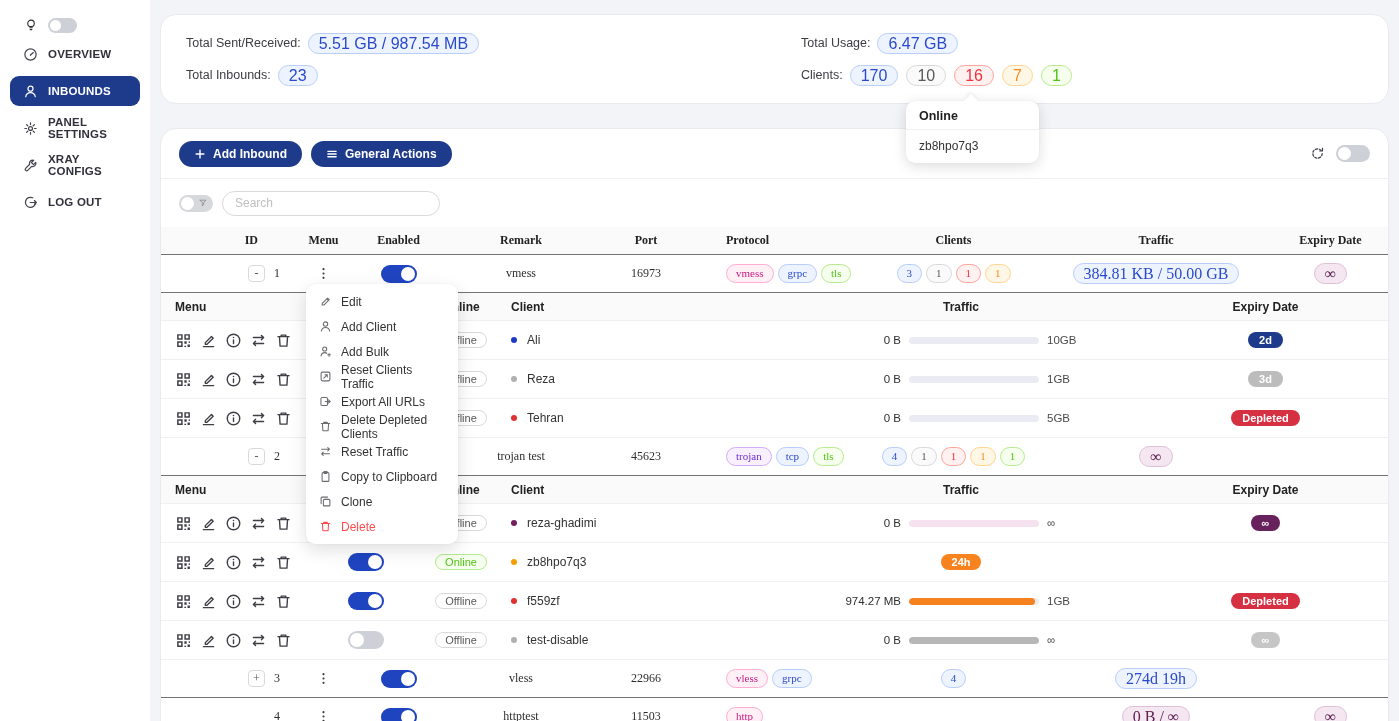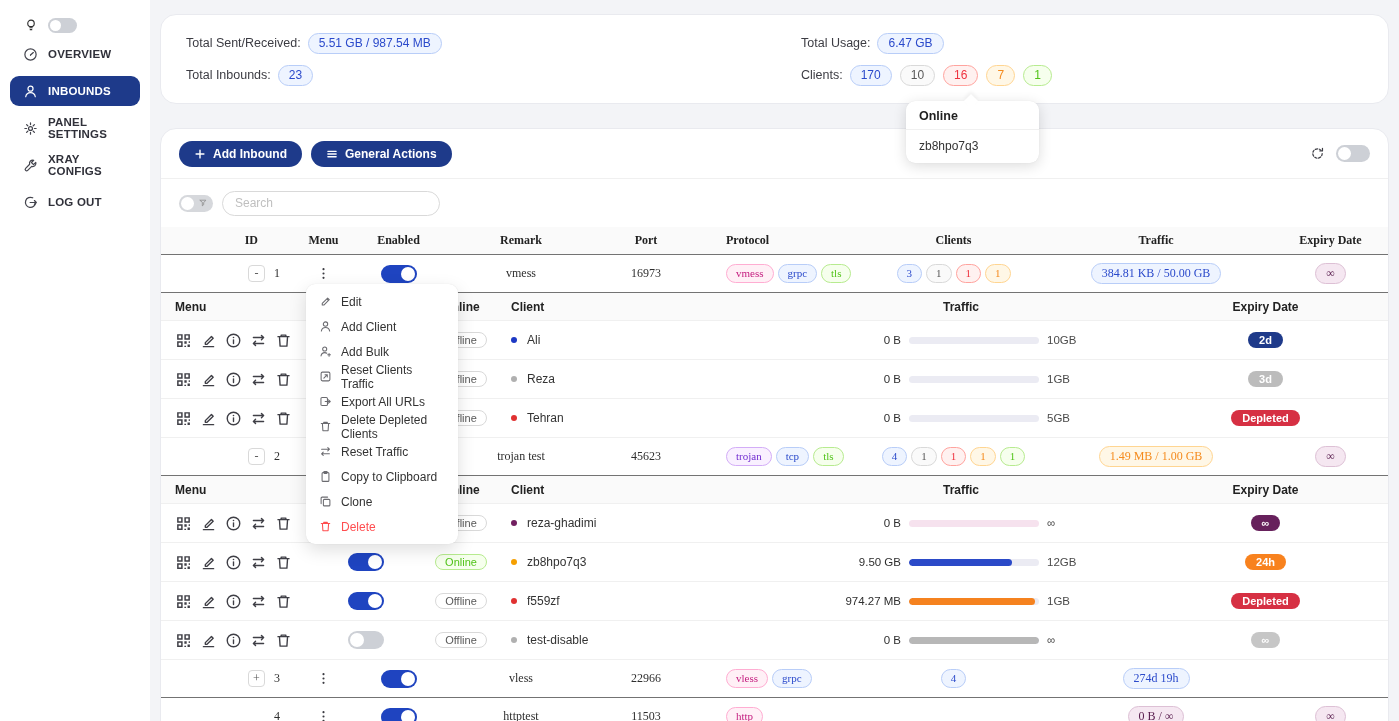--- a/index.html
+++ b/index.html
@@ -42,21 +42,21 @@
   .card { position:absolute; background:#fff; border:1px solid #e9eaef; border-radius:16px; }
   .stats-card { left:10px; top:14px; width:1229px; height:90px; }
   .stats-col { position:absolute; top:0; height:100%; display:flex; flex-direction:column; justify-content:center; gap:11px; }
   .stats-col.left { left:25px; }
   .stats-col.right { left:640px; }
   .stat-row { display:flex; align-items:center; gap:7px; font-size:12.5px; color:#3c3c43; }
 
   
   .pill { display:inline-flex; align-items:center; justify-content:center; border:1px solid transparent;
           border-radius:11px; padding:1px 9px; font-size:11px; line-height:15px; white-space:nowrap; }
-  .pill.big { padding:2px 10px; font-size:12px; }
+  .pill.big { padding:2px 10px; font-size:16px; }
   .c-blue    { background:#eef4ff; border-color:#b8cdf8; color:#2b4acb; }
   .c-gray    { background:#fafafa; border-color:#d9d9d9; color:#595959; }
   .c-red     { background:#fff1f0; border-color:#ffa39e; color:#ef3340; }
   .c-orange  { background:#fff7e6; border-color:#ffd591; color:#f58b1e; }
   .c-green   { background:#f6ffed; border-color:#b7eb8f; color:#52c41a; }
   .c-magenta { background:#fff0f6; border-color:#ffadd2; color:#c41d7f; }
   .c-purple  { background:#f9f0ff; border-color:#d3adf7; color:#722ed1; }
   .c-pink    { background:#f5e7f1; border-color:#ddc0d5; color:#5c2151; }
 
   
@@ -561,23 +561,20 @@
               <span class="pill c-green">tls</span>
             </div>
             <div class="c " style="gap: 4px;">
               <span class="pill c-blue">4</span>
               <span class="pill c-gray">1</span>
               <span class="pill c-red">1</span>
               <span class="pill c-orange">1</span>
               <span class="pill c-green">1</span>
             </div>
             <div class="c ">
-              <span class="pill big c-orange">1.49 MB / 1.00 GB</span>
-            </div>
-            <div class="c ">
               <span class="pill big c-pink">∞</span>
             </div>
           </div>
           <div class="srow thead">
             <div class="c left iconsc">
               <span>Menu</span>
             </div>
             <div class="c ">
               <span>Enabled</span>
             </div>
@@ -685,27 +682,20 @@
               <span class="toggle on">
                 <span class="knob"></span>
               </span>
             </div>
             <div class="c ">
               <span class="status-pill status-online">Online</span>
             </div>
             <div class="c left clientc">
               <span class="dot" style="background: rgb(245, 159, 0);"></span>
               <span class="cname">zb8hpo7q3</span>
-            </div>
-            <div class="c ">
-              <span class="tval">9.50 GB</span>
-              <span class="bar" style="background: rgb(235, 235, 243);">
-                <span class="fill" style="width: 79%; background: rgb(43, 74, 200); display: block;"></span>
-              </span>
-              <span class="tlim">12GB</span>
             </div>
             <div class="c ">
               <span class="badge" style="background: rgb(248, 130, 30);">24h</span>
             </div>
           </div>
           <div class="srow">
             <div class="c left iconsc">
               <span class="act icon i17">
                 <svg viewBox="0 0 16 16">
                   <path fill="currentColor" fill-rule="evenodd" d="M2 2h5.2v5.2H2zm1.4 1.4v2.4h2.4V3.4zM8.8 2H14v5.2H8.8zm1.4 1.4v2.4h2.4V3.4zM2 8.8h5.2V14H2zm1.4 1.4v2.4h2.4v-2.4zM8.8 8.8h2.2v2.2H8.8zM11.8 11.8H14V14h-2.2zM12.9 8.8H14v1.6h-1.1zM8.8 12.9h1.6V14H8.8z"></path>

